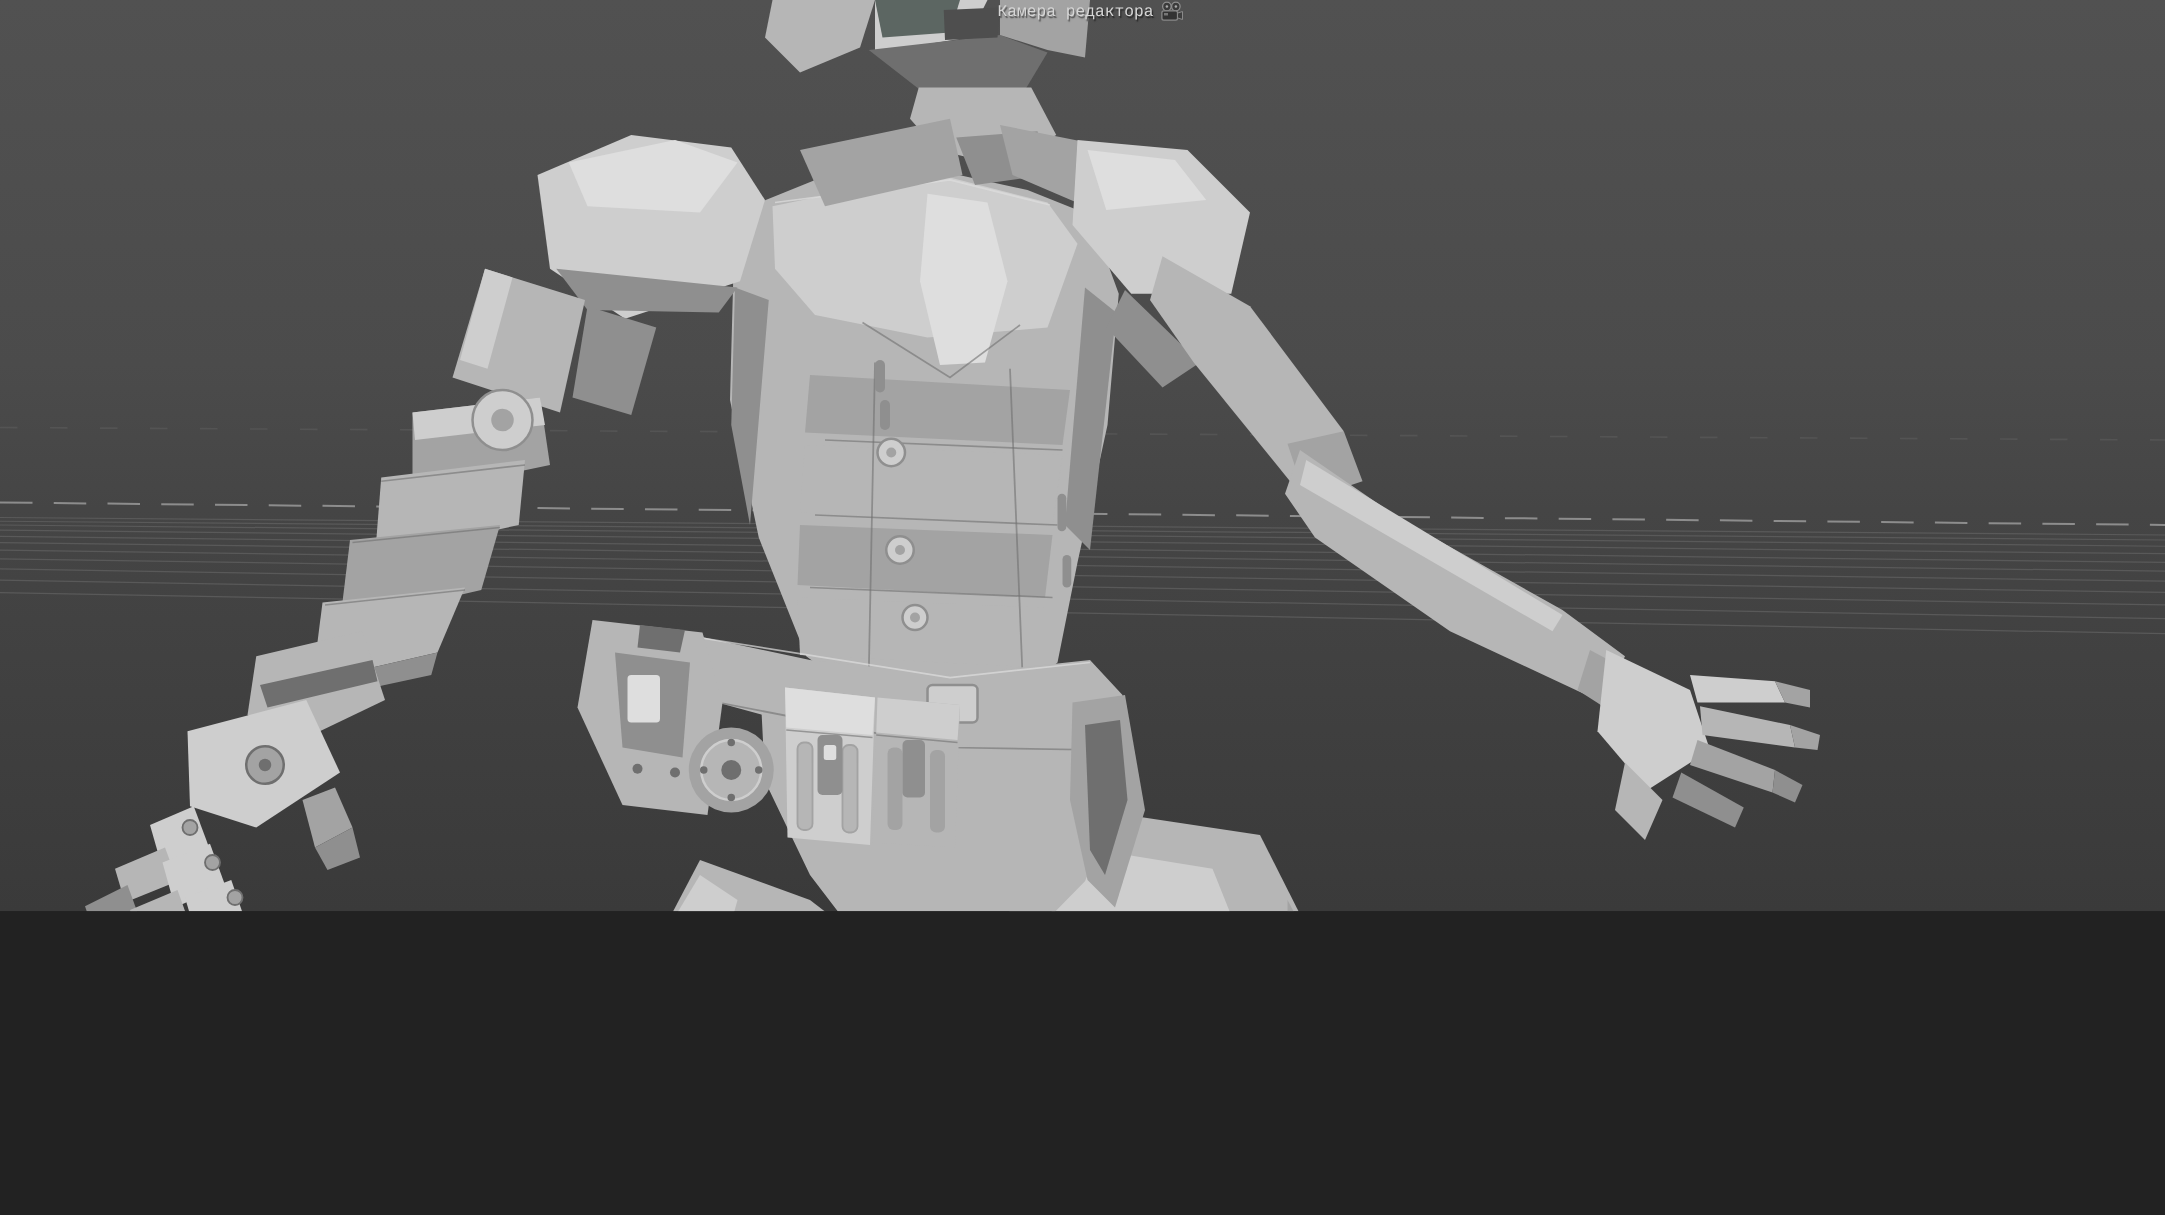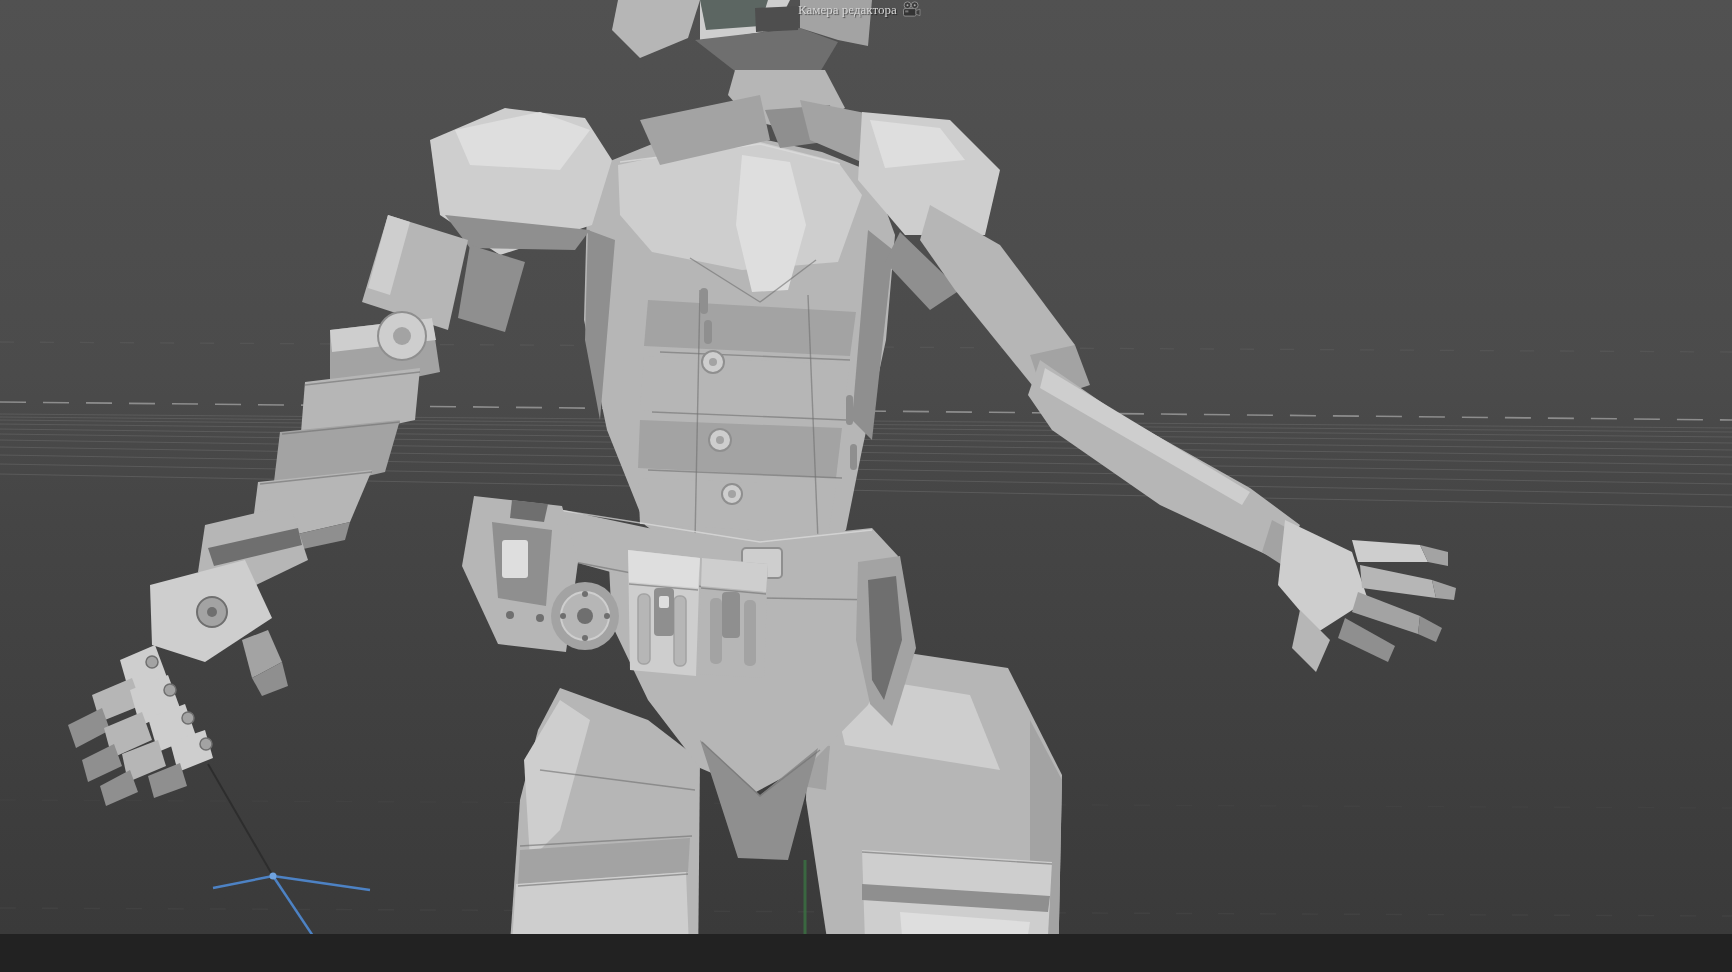--- a/index.html
+++ b/index.html
@@ -1,20 +1,20 @@
 <!DOCTYPE html>
 <html style="--bg-top: #515151; --bg-bottom: #3a3a3a; --grid-dash: #8d8d8d; --grid-line: #616161; --grid-faint: #424242; --grid-far: #575757; --model-base: #b6b6b6; --model-light: #cecece; --model-lighter: #dedede; --model-mid: #a3a3a3; --model-shade: #8f8f8f; --model-dark: #6f6f6f; --visor-teal: #5c6662; --spline-blue: #4d82c4; --spline-node: #6fa3e0; --axis-green: #3a6f42; --bone-dark: #2c2c2c; --label-text: #d6d6d6; --status-text: #a9aeb5;"><head>
 <meta charset="utf-8">
 <style>
   html,body{margin:0;padding:0;background:#222;}
   .viewport{
     position:relative;
-    width:1732px;height:934px;
+    width:1732px;height:729px;
     overflow:hidden;
-    font-family:Liberation Serif, serif;
+    font-family:Liberation Mono, monospace;
     background:linear-gradient(180deg,#515151 0%,#4b4b4b 40%,#454545 56%,#3a3a3a 100%);
     text-align:right;
   }
   .scene{position:absolute;inset:0;}
   .camera-label{
     position:absolute;top:1px;left:798px;
     display:flex;align-items:center;gap:5px;
     font-size:13px;line-height:17px;
     color:var(--label-text,#d6d6d6);
     text-shadow:1px 1px 1px rgba(0,0,0,.55);

